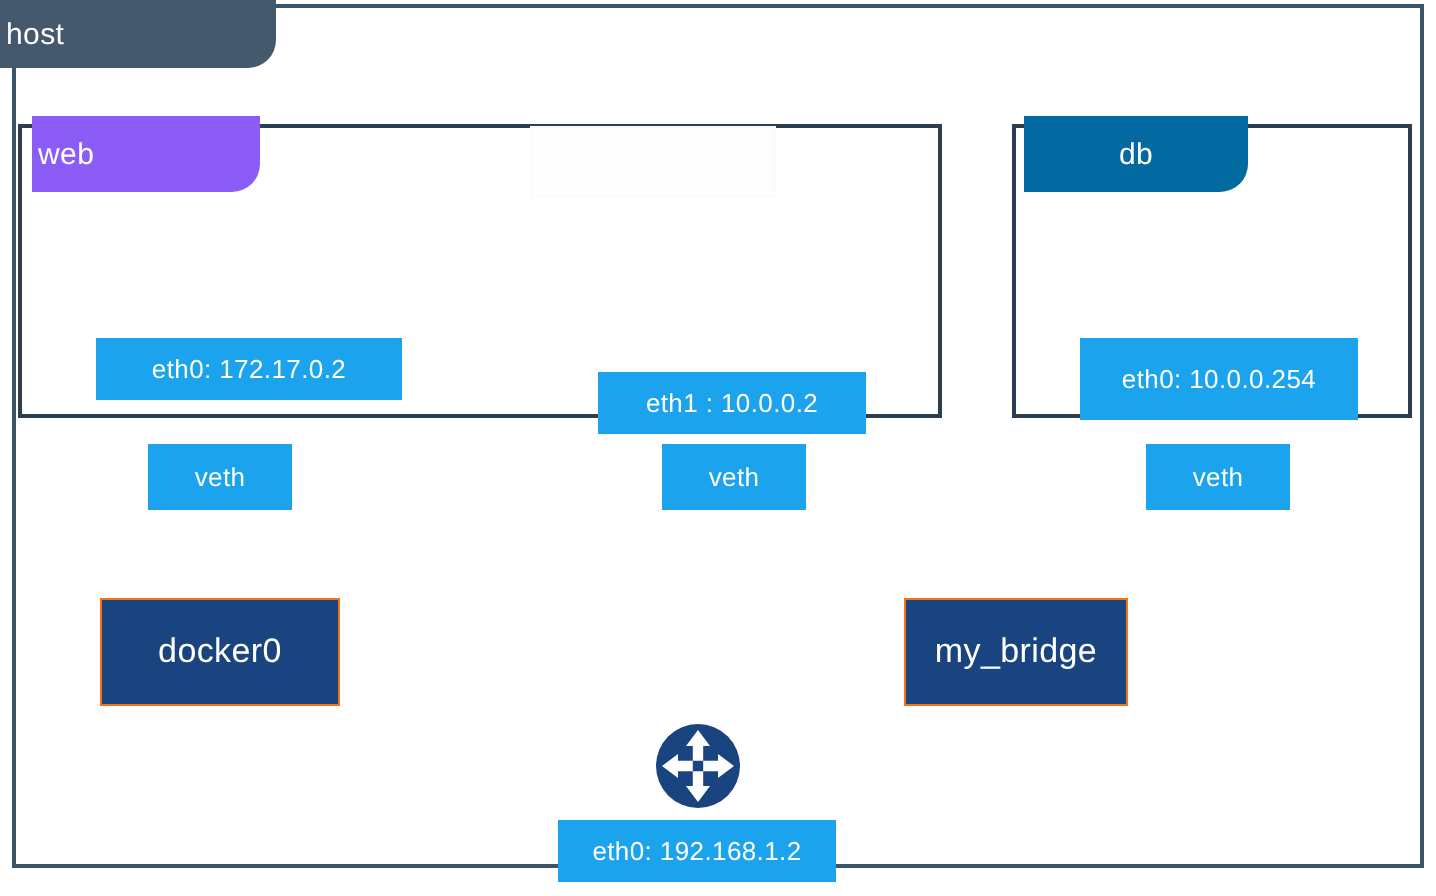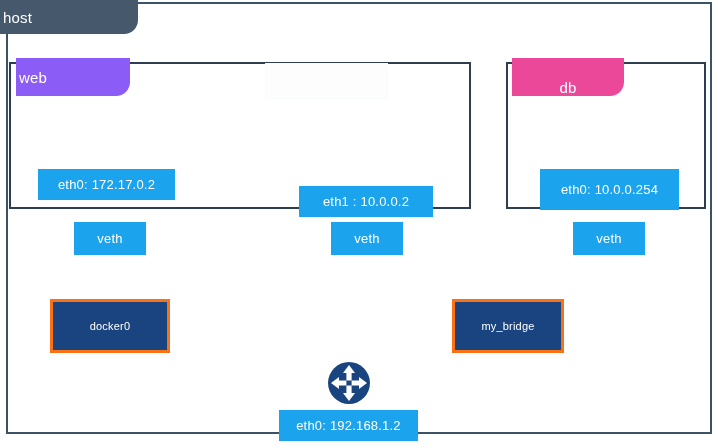--- a/index.html
+++ b/index.html
@@ -41,22 +41,22 @@
     border-bottom-right-radius: 14px;
     color: #ffffff;
     font-size: 15px;
     display: flex;
     align-items: center;
     padding-left: 3px;
     letter-spacing: .2px;
   }
   .tab.host-tab { background: #46586b; }
   .tab.web-tab  { background: #8b5cf6; }
-  .tab.db-tab   { background: #ec4899; text-align: center;
-                  justify-content: center; padding-left: 0; align-items: flex-end; }
+  .tab.db-tab   { background: #0369a1; text-align: center;
+                  justify-content: center; padding-left: 0; }
 
   
   .ghost {
     position: absolute;
     box-sizing: border-box;
     border: 1px solid #fafbfc;
     background: #fdfdfe;
   }
 
   
@@ -65,21 +65,21 @@
     box-sizing: border-box;
     display: flex;
     align-items: center;
     justify-content: center;
     color: #ffffff;
     font-size: 13px;
     letter-spacing: .2px;
     white-space: nowrap;
   }
   .nodebox.cyan { background: #1ca3ee; }
-  .nodebox.navy { background: #1a4480; border: 3px solid #f97316; font-size: 11px; }
+  .nodebox.navy { background: #1a4480; border: 1px solid #f97316; font-size: 17px; }
 
   
   .router {
     position: absolute;
     width: 46px;
     height: 46px;
   }
 </style>
 </head>
 <body>
@@ -118,21 +118,21 @@
   </div>
 
   <div class="frame inner" style="left:9px; top:62px; width:462px; height:147px;"></div>
 
   <div class="ghost" style="left:265px; top:63px; width:123px; height:36px;"></div>
 
   <div class="tab web-tab" style="left:16px; top:58px; width:114px; height:38px;">
     <span>web</span>
   </div>
 
-  <div class="nodebox cyan" style="left:38px; top:169px; width:137px; height:31px;">
+  <div class="nodebox cyan" style="left:48px; top:169px; width:153px; height:31px;">
     <span>eth0: 172.17.0.2</span>
   </div>
 
   <div class="nodebox cyan" style="left:299px; top:186px; width:134px; height:31px;">
     <span>eth1 : 10.0.0.2</span>
   </div>
 
   <div class="frame inner" style="left:506px; top:62px; width:200px; height:147px;"></div>
 
   <div class="tab db-tab" style="left:512px; top:58px; width:112px; height:38px;">

